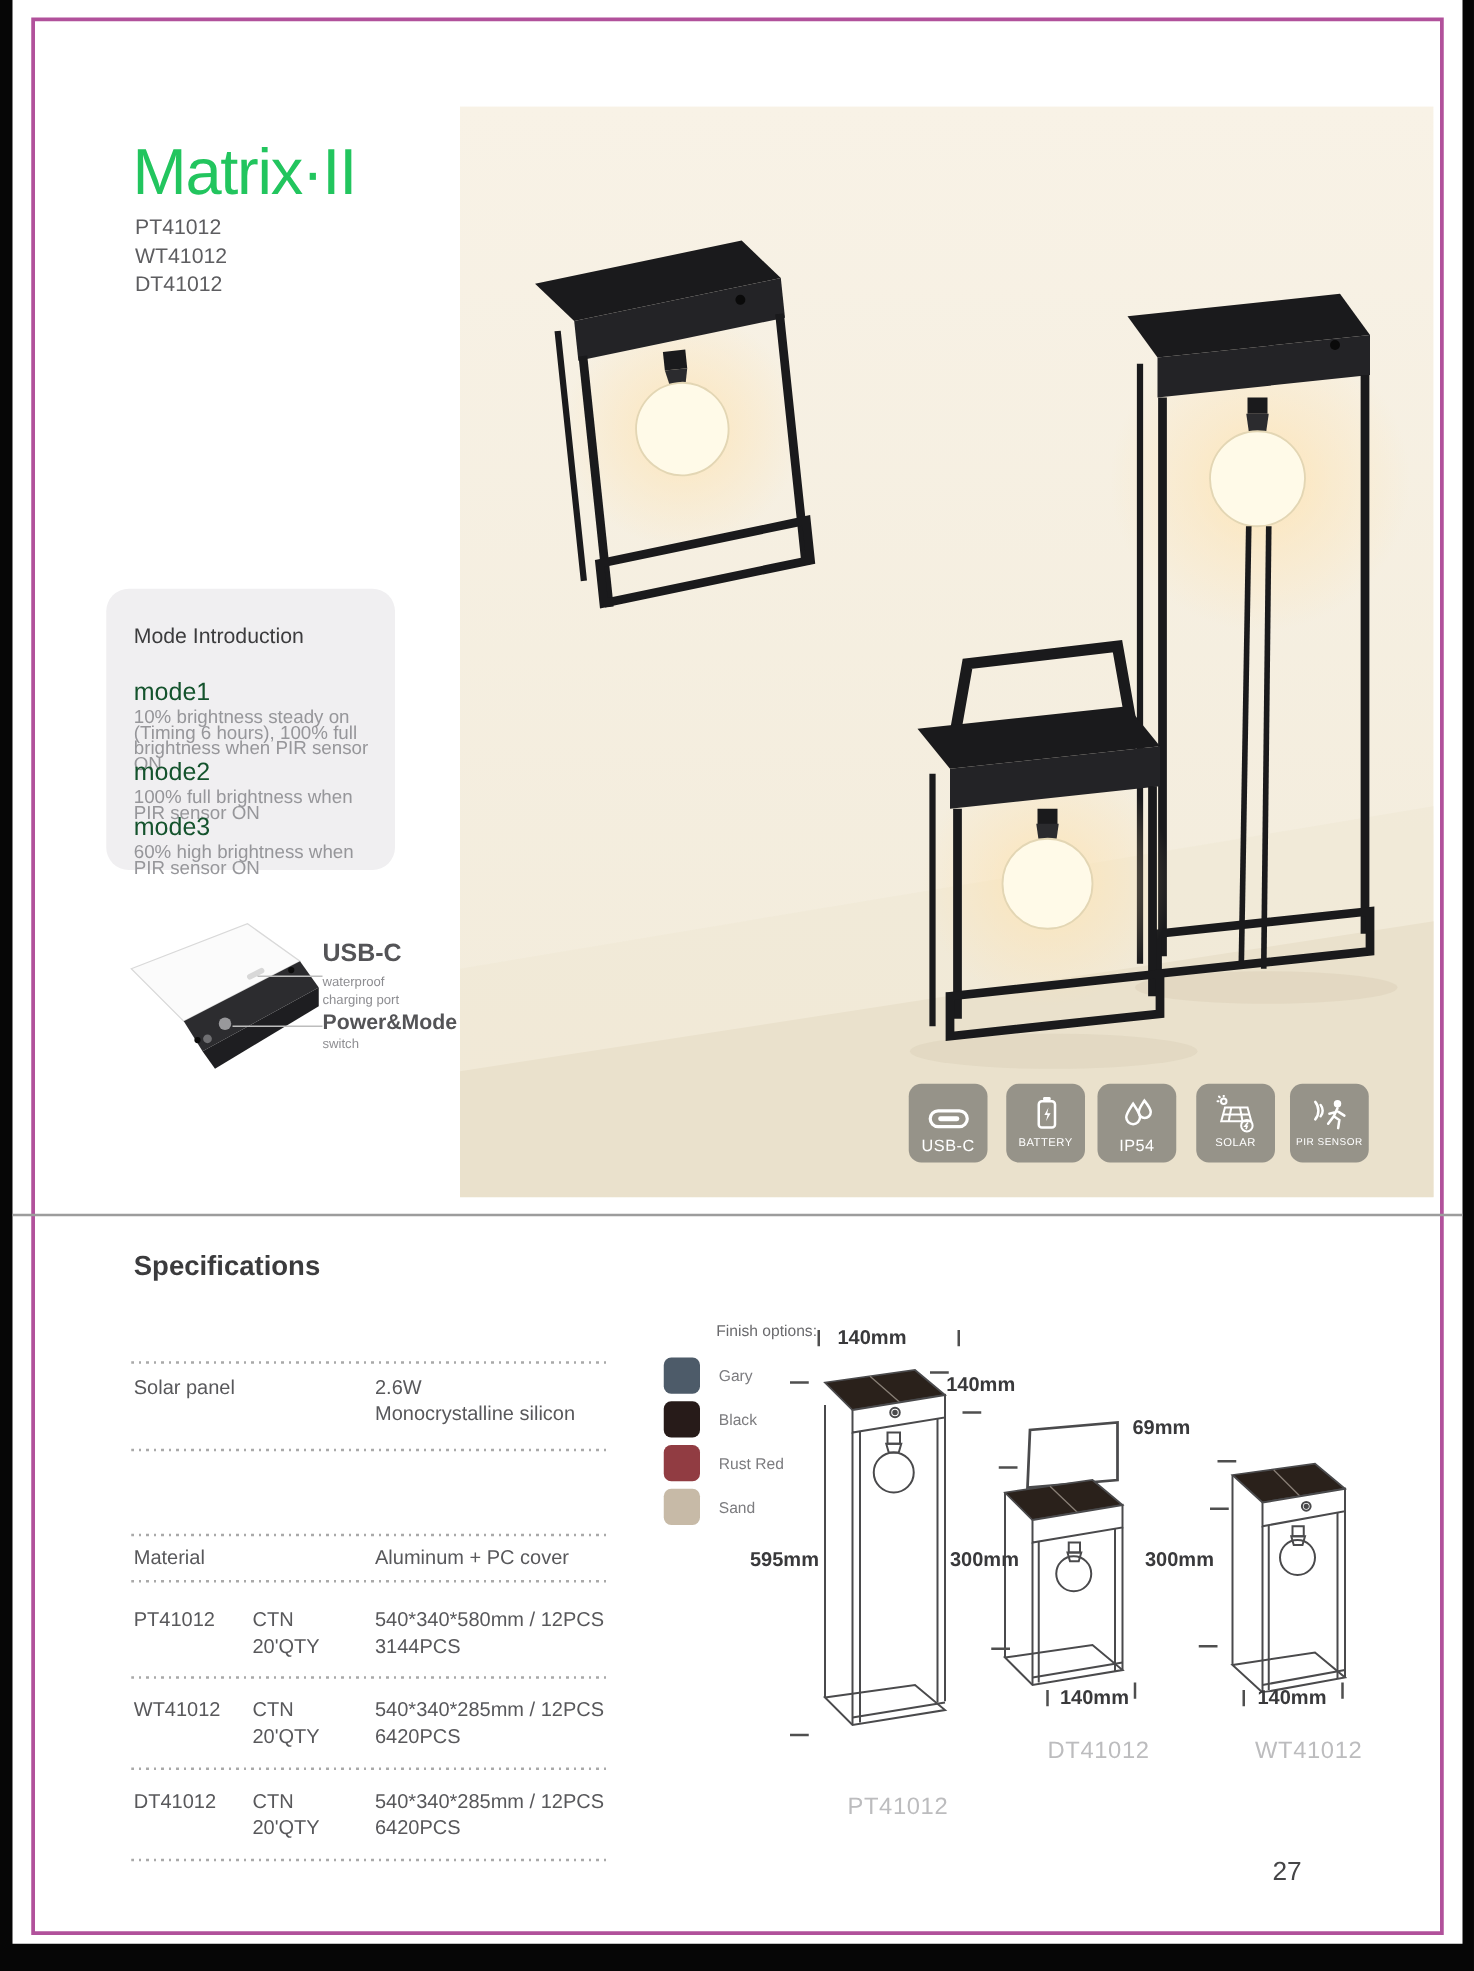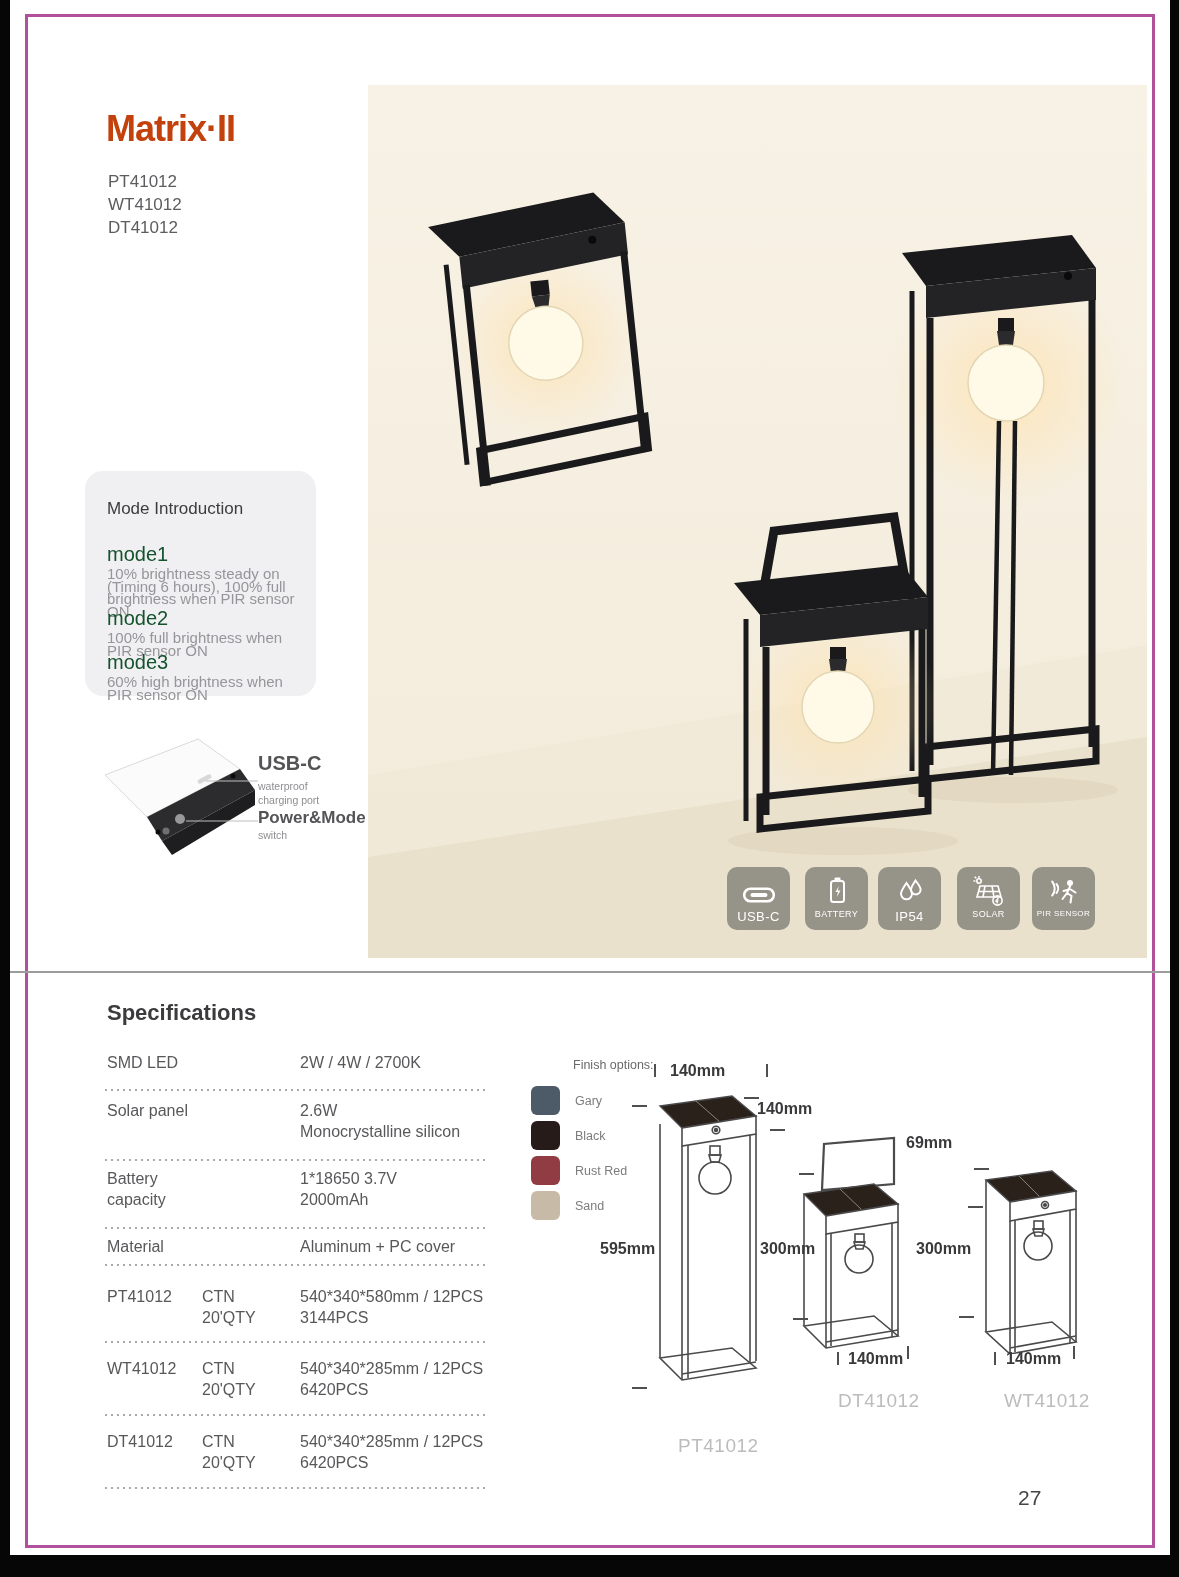--- a/index.html
+++ b/index.html
@@ -2,21 +2,21 @@
 <html><head>
 <meta charset="utf-8">
 <style>
   html,body{margin:0;padding:0;background:#000;}
   .canvas{position:relative;width:1179px;height:1577px;background:#060606;
           font-family:"Liberation Sans",sans-serif;overflow:hidden;}
   .abs{position:absolute;}
   .page{left:10px;top:0;width:1160px;height:1555px;background:#ffffff;}
   .frame{left:25px;top:14px;width:1124px;height:1528px;border:3px solid #b1519b;}
 
-  .title{left:106px;top:108px;font-size:36px;font-weight:700;color:#c2410c;letter-spacing:-1px;}
+  .title{left:106px;top:108px;font-size:52px;font-weight:400;color:#22c55e;letter-spacing:-1px;}
   .models{left:108px;top:170px;font-size:17px;color:#5d5d60;line-height:23px;}
 
   .photo{left:368px;top:85px;width:779px;height:873px;overflow:hidden;}
 
   .badge{position:absolute;top:782px;width:63px;height:63px;border-radius:10px;
          background:rgba(138,136,127,.88);color:#fff;text-align:center;}
   .badge .bicon{height:40px;display:flex;align-items:flex-end;justify-content:center;}
   .badge .blabel{font-size:9px;letter-spacing:.4px;margin-top:2px;}
   .badge .blabel.big{font-size:13px;}
 
@@ -226,57 +226,35 @@
   </div>
   <div class="abs" style="left:258px;top:808px">
     <div class="callout-title small">Power&amp;Mode</div>
     <div class="callout-sub">switch</div>
   </div>
 
   <div class="abs divider"></div>
 
   <div class="abs spec-heading">Specifications</div>
 
-  <div class="abs spec-row" style="top:1052px">
-    <div class="sl">SMD LED</div>
-    <div class="sm">
-        <div></div>
-        <div></div>
-      </div>
-    <div class="sv">
-        <div>2W / 4W / 2700K</div>
-        <div></div>
-      </div>
-  </div>
   <div class="abs dots" style="top:1089px"></div>
 
   <div class="abs spec-row" style="top:1100px">
     <div class="sl">Solar panel</div>
     <div class="sm">
         <div></div>
         <div></div>
       </div>
     <div class="sv">
         <div>2.6W</div>
         <div>Monocrystalline silicon</div>
       </div>
   </div>
   <div class="abs dots" style="top:1159px"></div>
 
-  <div class="abs spec-row" style="top:1168px">
-    <div class="sl">Battery capacity</div>
-    <div class="sm">
-        <div></div>
-        <div></div>
-      </div>
-    <div class="sv">
-        <div>1*18650 3.7V</div>
-        <div>2000mAh</div>
-      </div>
-  </div>
   <div class="abs dots" style="top:1227px"></div>
 
   <div class="abs spec-row" style="top:1236px">
     <div class="sl">Material</div>
     <div class="sm">
         <div></div>
         <div></div>
       </div>
     <div class="sv">
         <div>Aluminum + PC cover</div>

